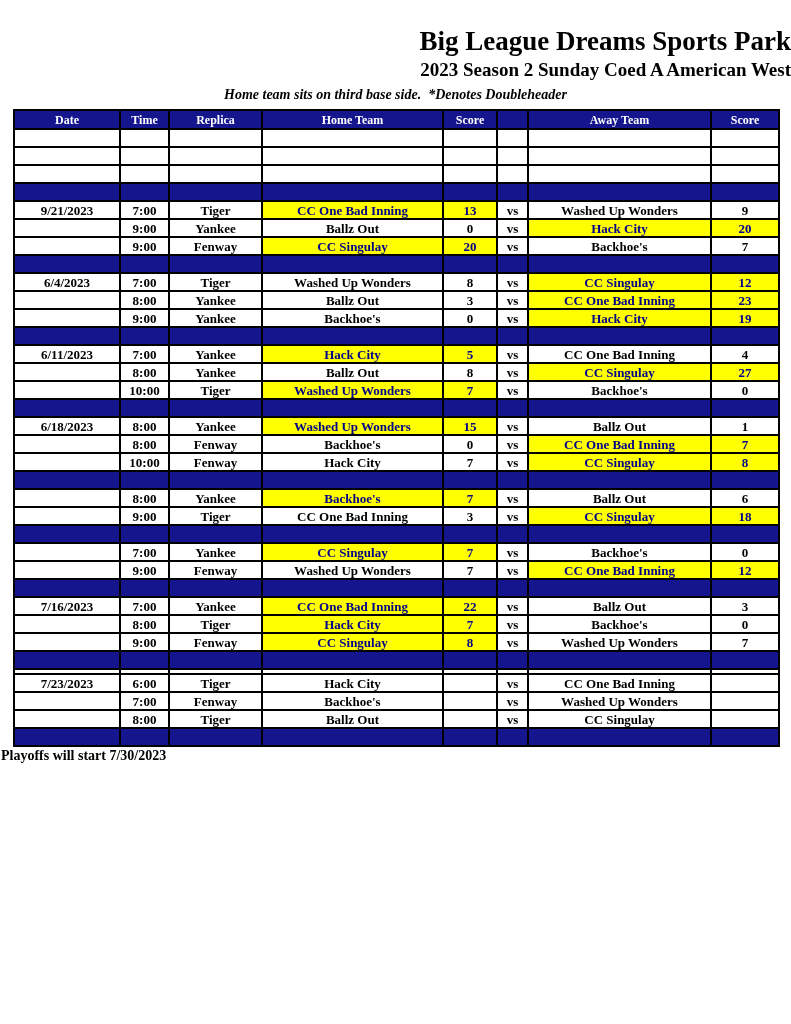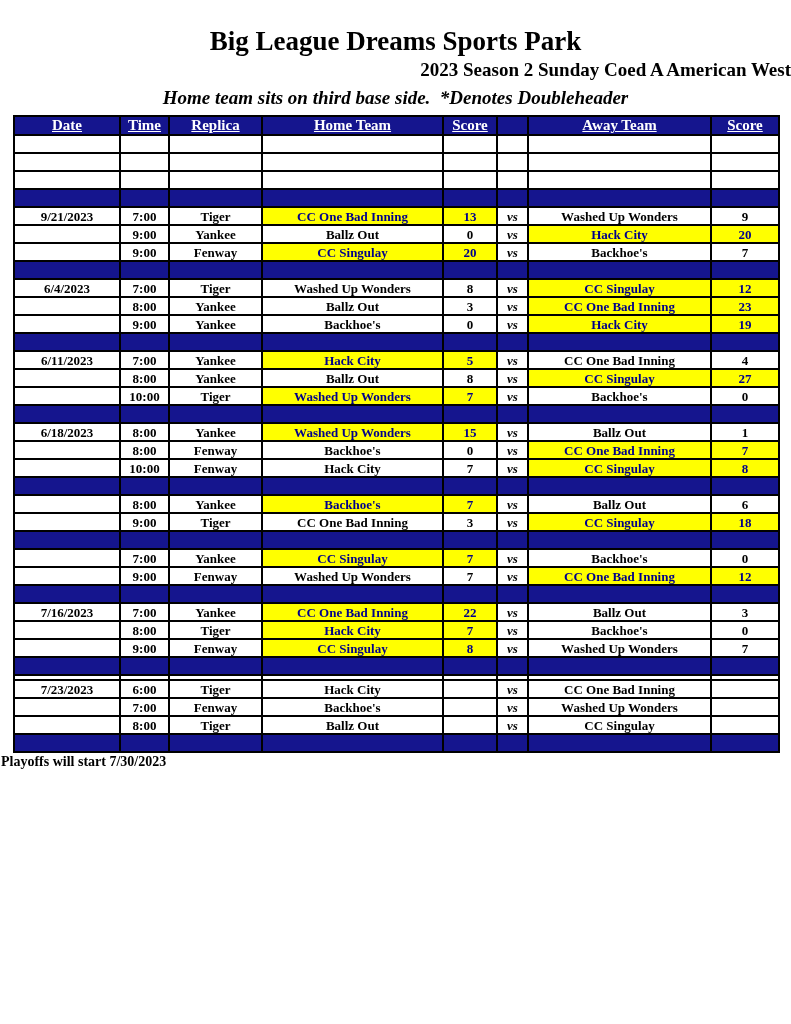--- a/index.html
+++ b/index.html
@@ -9,47 +9,47 @@
     --ink:#000000;
   }
   html,body{margin:0;padding:0;}
   body{
     width:791px;height:1024px;background:#ffffff;
     font-family:"Liberation Serif","DejaVu Serif",serif;
     color:var(--ink);
     overflow:hidden;
   }
   .title{
-    text-align:center;font-weight:bold;font-size:27px;line-height:1.05;
+    text-align:right;font-weight:bold;font-size:27px;line-height:1.05;
     margin-top:27px;letter-spacing:0;
   }
   .subtitle{
     text-align:right;font-weight:bold;font-size:19px;line-height:1.05;
     margin-top:5px;
   }
   .note{
-    text-align:center;font-weight:bold;font-style:italic;font-size:19px;
+    text-align:center;font-weight:bold;font-style:italic;font-size:14px;
     margin-top:7px;margin-bottom:6px;white-space:pre;
   }
   table.sched{
     border-collapse:collapse;table-layout:fixed;width:765px;margin-left:13px;
   }
   table.sched td,table.sched th{
     border:2px solid #000;padding:0;height:16px;
     text-align:center;vertical-align:middle;
     font-weight:bold;font-size:13px;line-height:1;
     overflow:hidden;white-space:nowrap;
   }
   tr.hdr th{
-    background:var(--blue);color:#ffffff;font-size:15px;height:17px;text-decoration:underline;
+    background:var(--blue);color:#ffffff;font-size:12px;height:17px;
   }
   tr.sep td{background:var(--blue);}
   tr.spacer td{height:3px;}
   td.winner{background:var(--yellow);color:var(--navy-text);}
-  td.vs{font-style:italic;font-size:11px;}
+  td.vs{font-size:11px;}
   .footer{
     margin-left:1px;margin-top:1px;font-weight:bold;font-size:14px;
   }
 </style>
 </head>
 <body>
 
 <div class="title">Big League Dreams Sports Park</div>
 <div class="subtitle">2023 Season 2 Sunday Coed A American West</div>
 <div class="note">Home team sits on third base side.  *Denotes Doubleheader</div>

